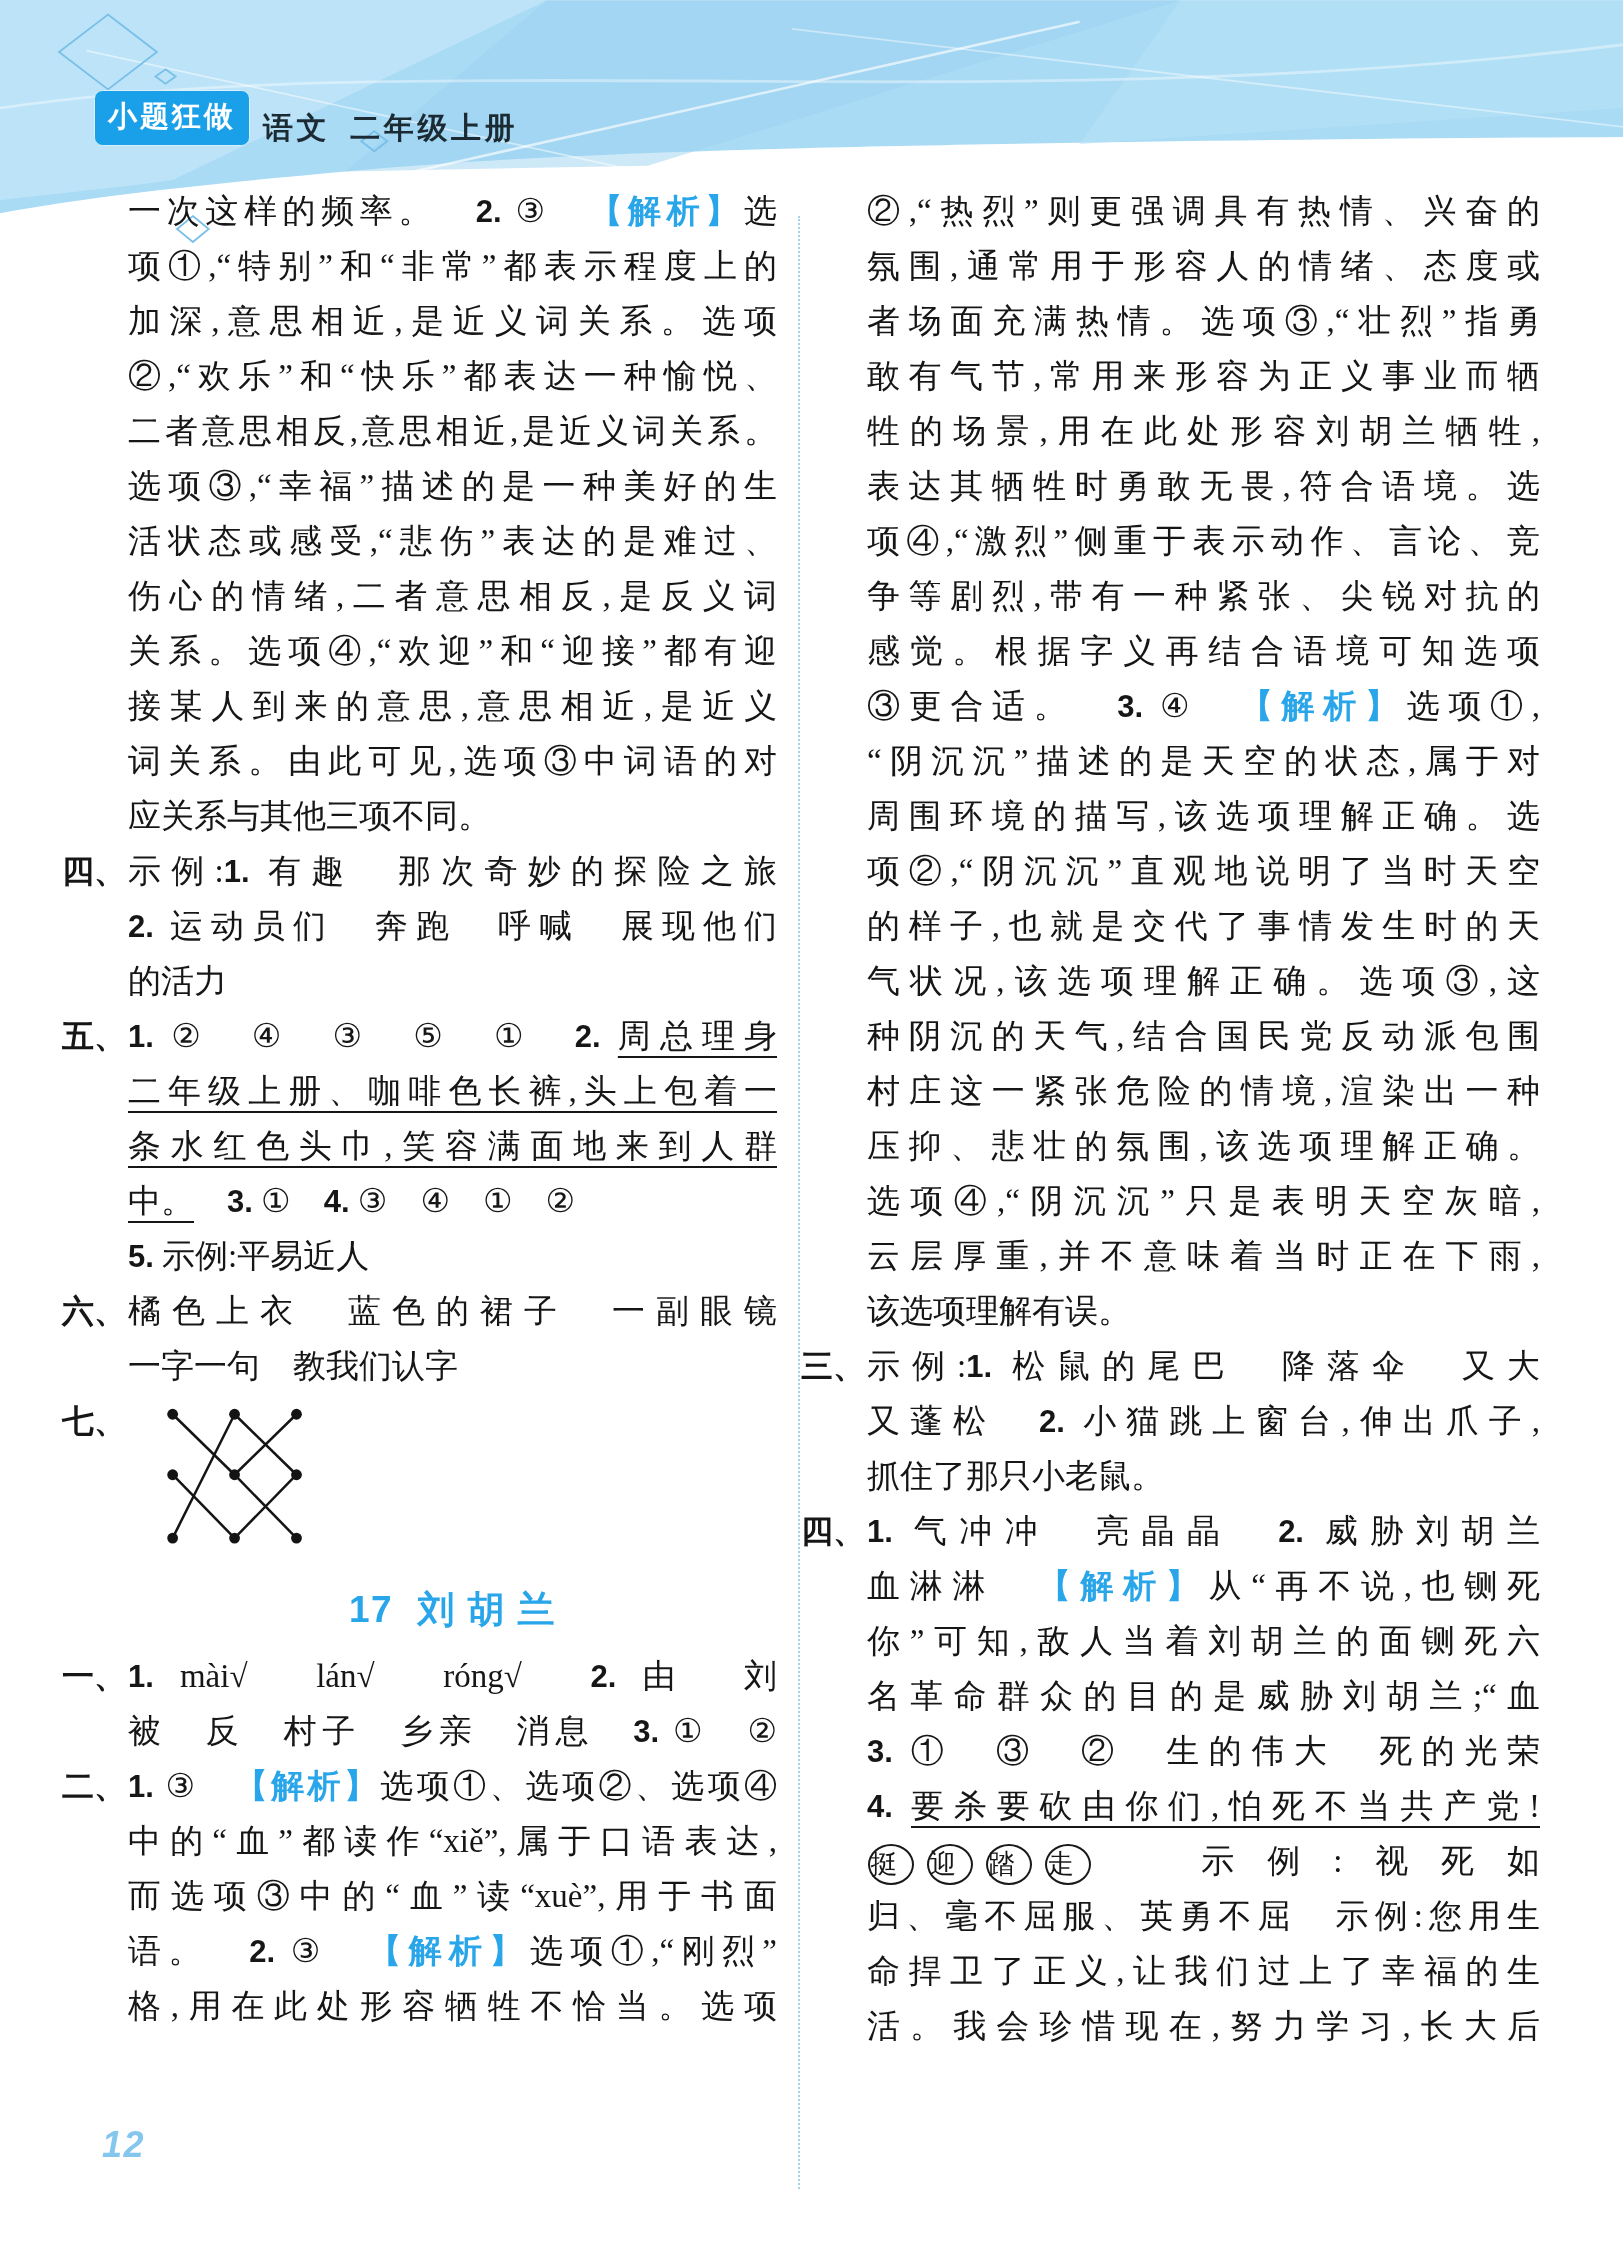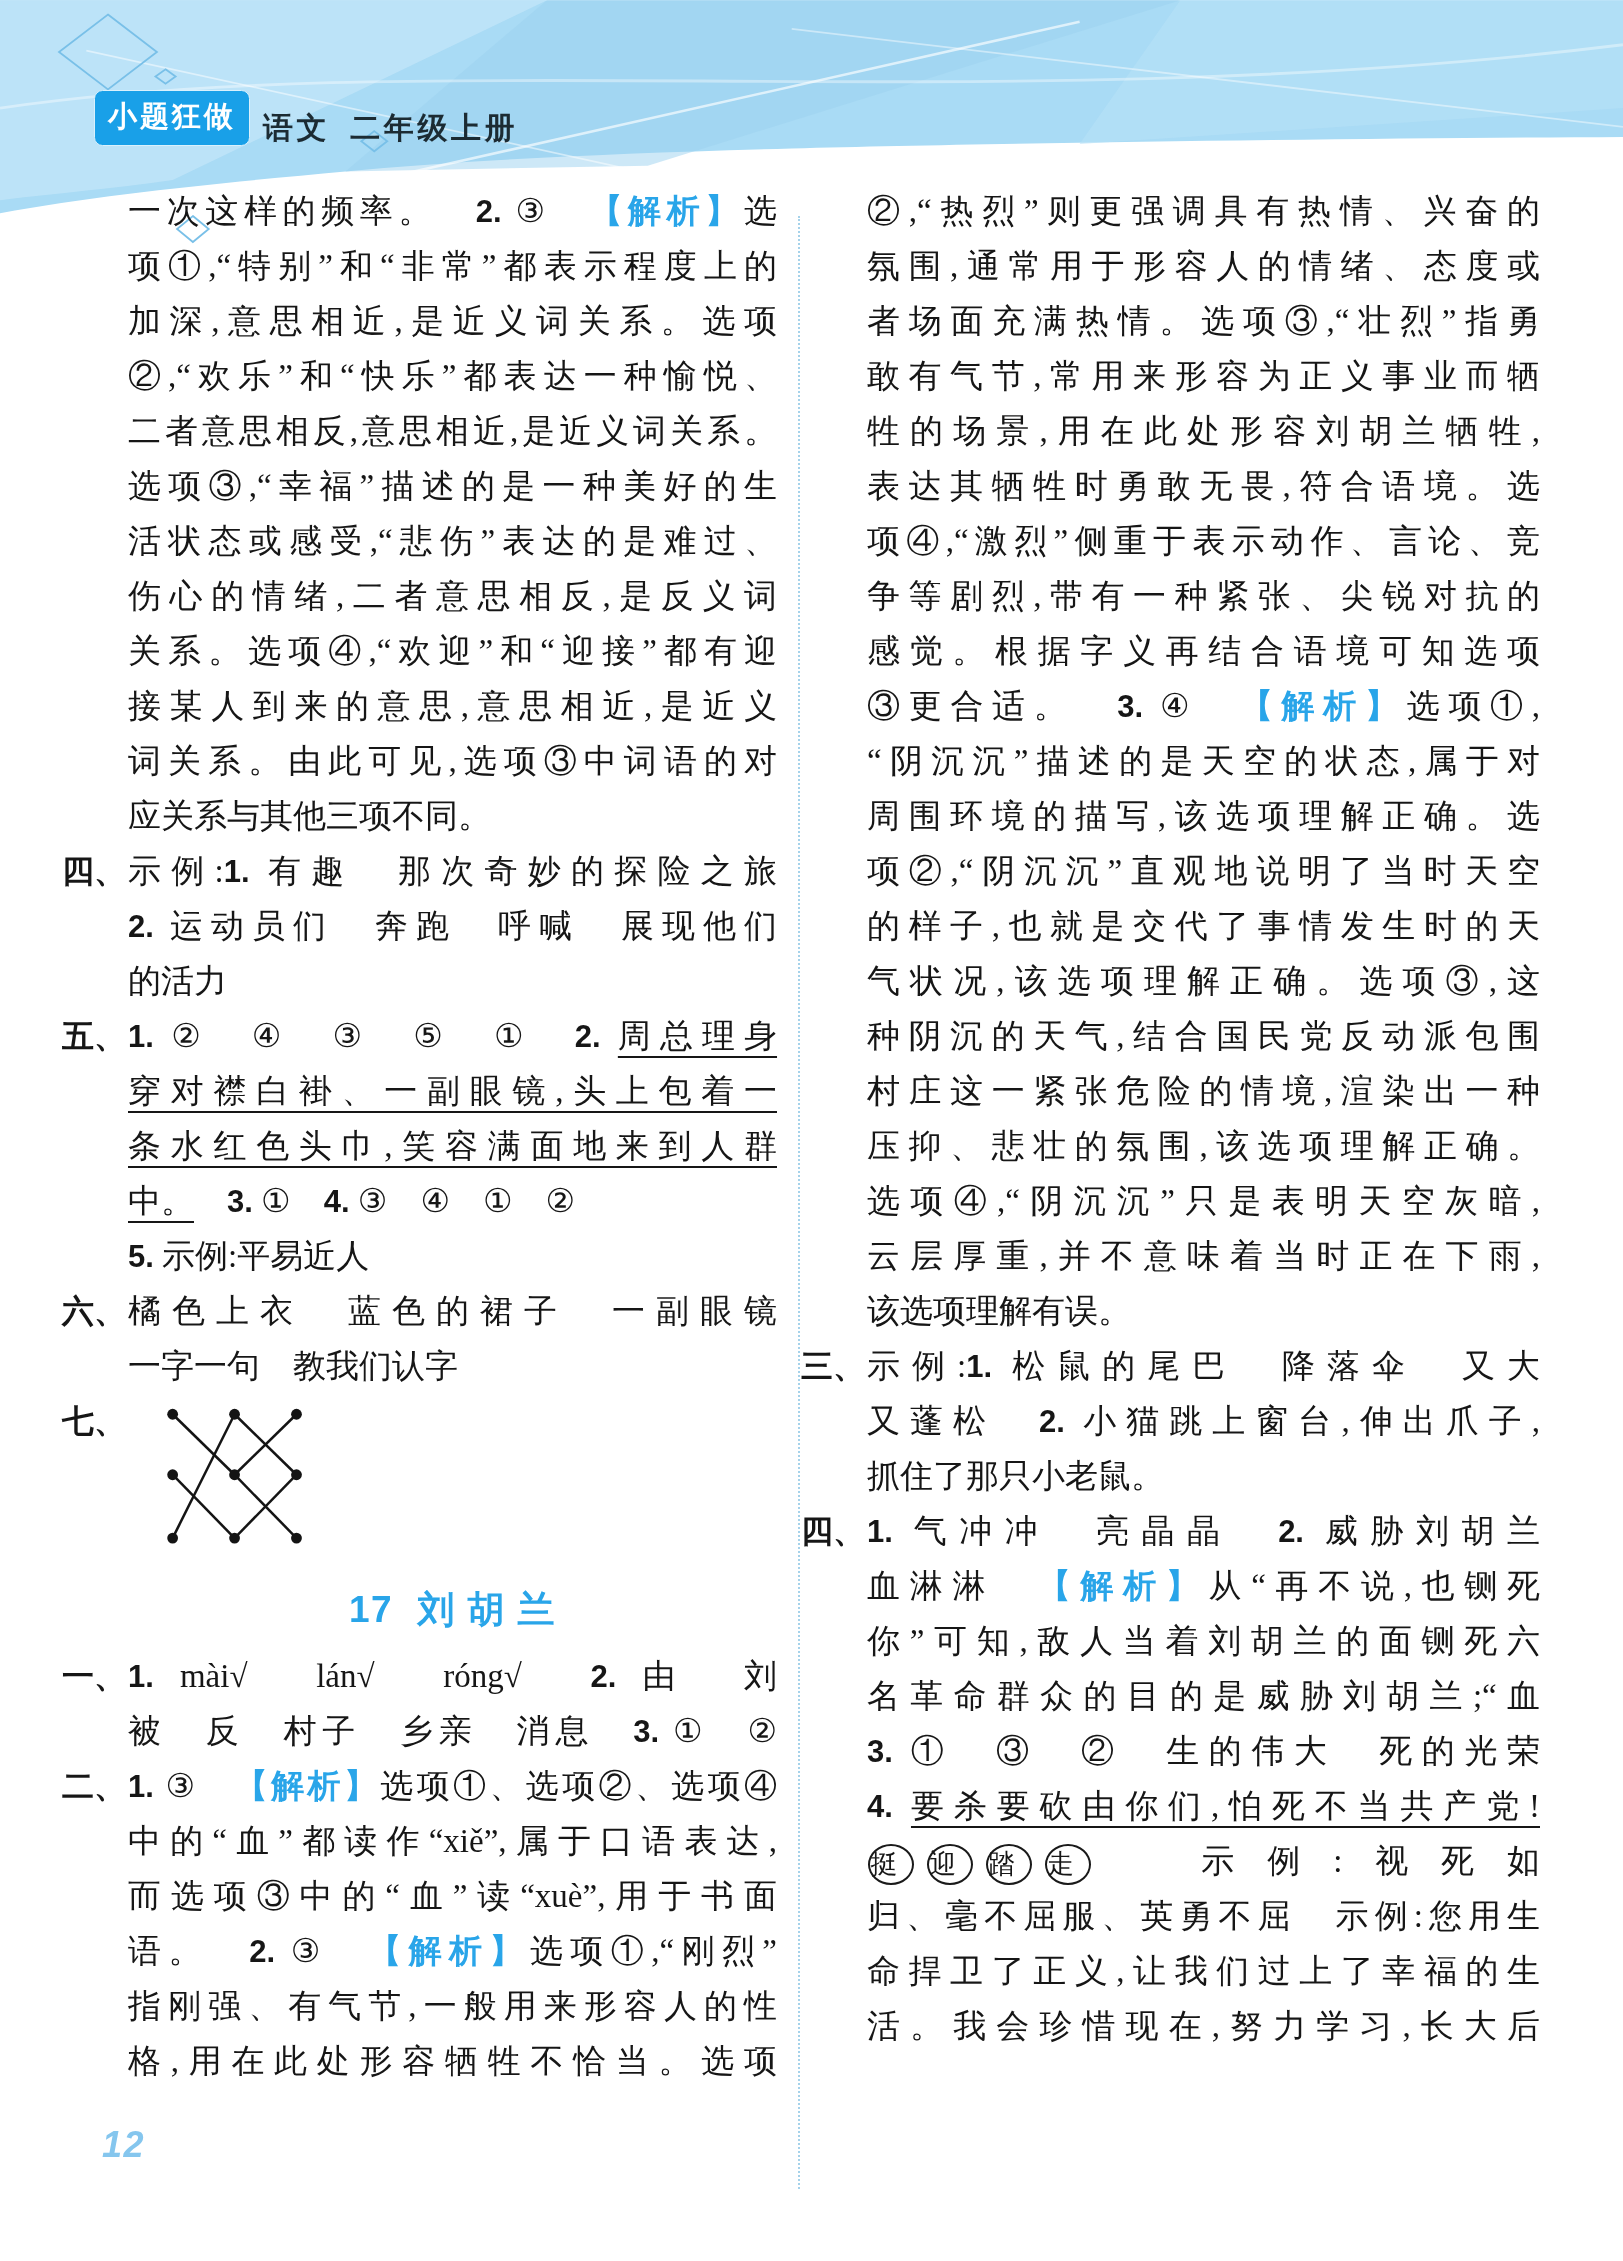--- a/index.html
+++ b/index.html
@@ -88,21 +88,21 @@
       <div class="line j"><span>活状态或感受,“悲伤”表达的是难过、</span></div>
       <div class="line j"><span>伤心的情绪,二者意思相反,是反义词</span></div>
       <div class="line j"><span>关系。选项④,“欢迎”和“迎接”都有迎</span></div>
       <div class="line j"><span>接某人到来的意思,意思相近,是近义</span></div>
       <div class="line j"><span>词关系。由此可见,选项③中词语的对</span></div>
       <div class="line"><span>应关系与其他三项不同。</span></div>
       <div class="line j"><span class="lab">四、</span><span>示例:</span><span class="num">1.</span><span> 有趣　那次奇妙的探险之旅</span></div>
       <div class="line j"><span class="num">2.</span><span> 运动员们　奔跑　呼喊　展现他们</span></div>
       <div class="line"><span>的活力</span></div>
       <div class="line j"><span class="lab">五、</span><span class="num">1.</span><span> ②　④　③　⑤　①　</span><span class="num">2.</span><span> </span><span class="ul">周总理身</span></div>
-      <div class="line j"><span class="ul">穿对襟白褂、一副眼镜,头上包着一</span></div>
+      <div class="line j"><span class="ul">二年级上册、咖啡色长裤,头上包着一</span></div>
       <div class="line j"><span class="ul">条水红色头巾,笑容满面地来到人群</span></div>
       <div class="line"><span class="ul">中。</span><span>　</span><span class="num">3.</span><span> ①　</span><span class="num">4.</span><span> ③　④　①　②</span></div>
       <div class="line"><span class="num">5.</span><span> 示例:平易近人</span></div>
       <div class="line j"><span class="lab">六、</span><span>橘色上衣　蓝色的裙子　一副眼镜</span></div>
       <div class="line"><span>一字一句　教我们认字</span></div>
     </div>
 
   <div class="diagram-row">
     <span class="lab">七、</span>
     <svg id="match-svg" width="216" height="173" viewBox="0 0 300 240">
@@ -129,21 +129,20 @@
     <span>17</span><span class="t-name">刘 胡 兰</span>
   </div>
 
   <div>
       <div class="line j"><span class="lab">一、</span><span class="num">1.</span><span> mài√　lán√　róng√　</span><span class="num">2.</span><span> 由　刘</span></div>
       <div class="line j"><span>被　反　村子　乡亲　消息　</span><span class="num">3.</span><span> ①　②</span></div>
       <div class="line j"><span class="lab">二、</span><span class="num">1.</span><span> ③　</span><span class="jx">【解析】</span><span>选项①、选项②、选项④</span></div>
       <div class="line j"><span>中的“血”都读作“xiě”,属于口语表达,</span></div>
       <div class="line j"><span>而选项③中的“血”读“xuè”,用于书面</span></div>
       <div class="line j"><span>语。　</span><span class="num">2.</span><span> ③　</span><span class="jx">【解析】</span><span>选项①,“刚烈”</span></div>
-      <div class="line j"><span>指刚强、有气节,一般用来形容人的性</span></div>
       <div class="line j"><span>格,用在此处形容牺牲不恰当。选项</span></div>
     </div>
 </div>
 
 <div class="colwrap" id="rightwrap">
   <div>
       <div class="line j"><span>②,“热烈”则更强调具有热情、兴奋的</span></div>
       <div class="line j"><span>氛围,通常用于形容人的情绪、态度或</span></div>
       <div class="line j"><span>者场面充满热情。选项③,“壮烈”指勇</span></div>
       <div class="line j"><span>敢有气节,常用来形容为正义事业而牺</span></div>

